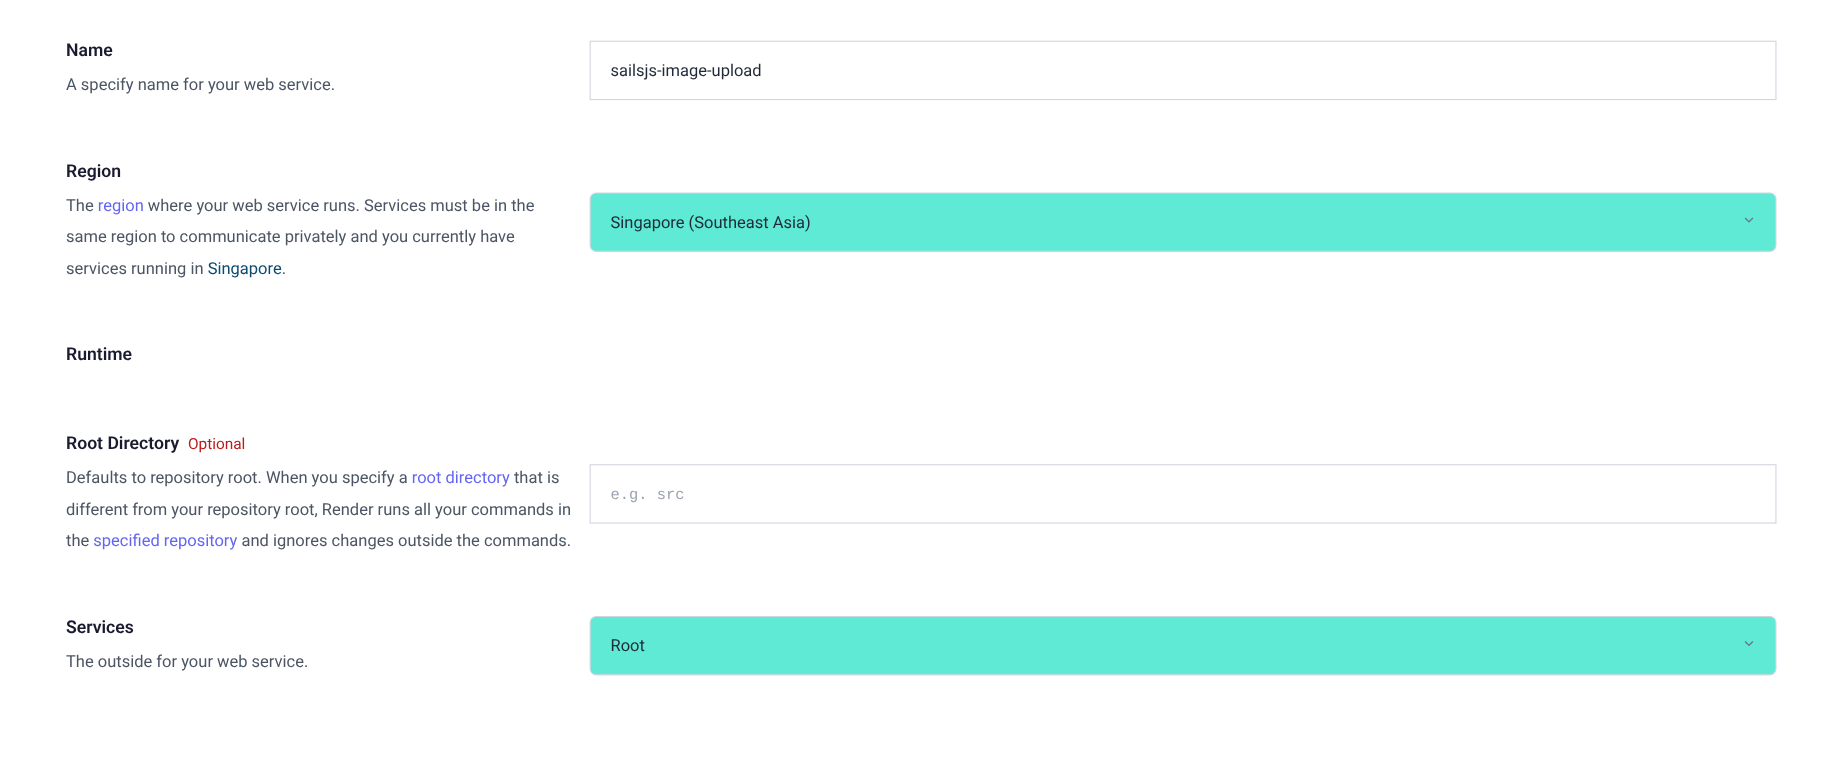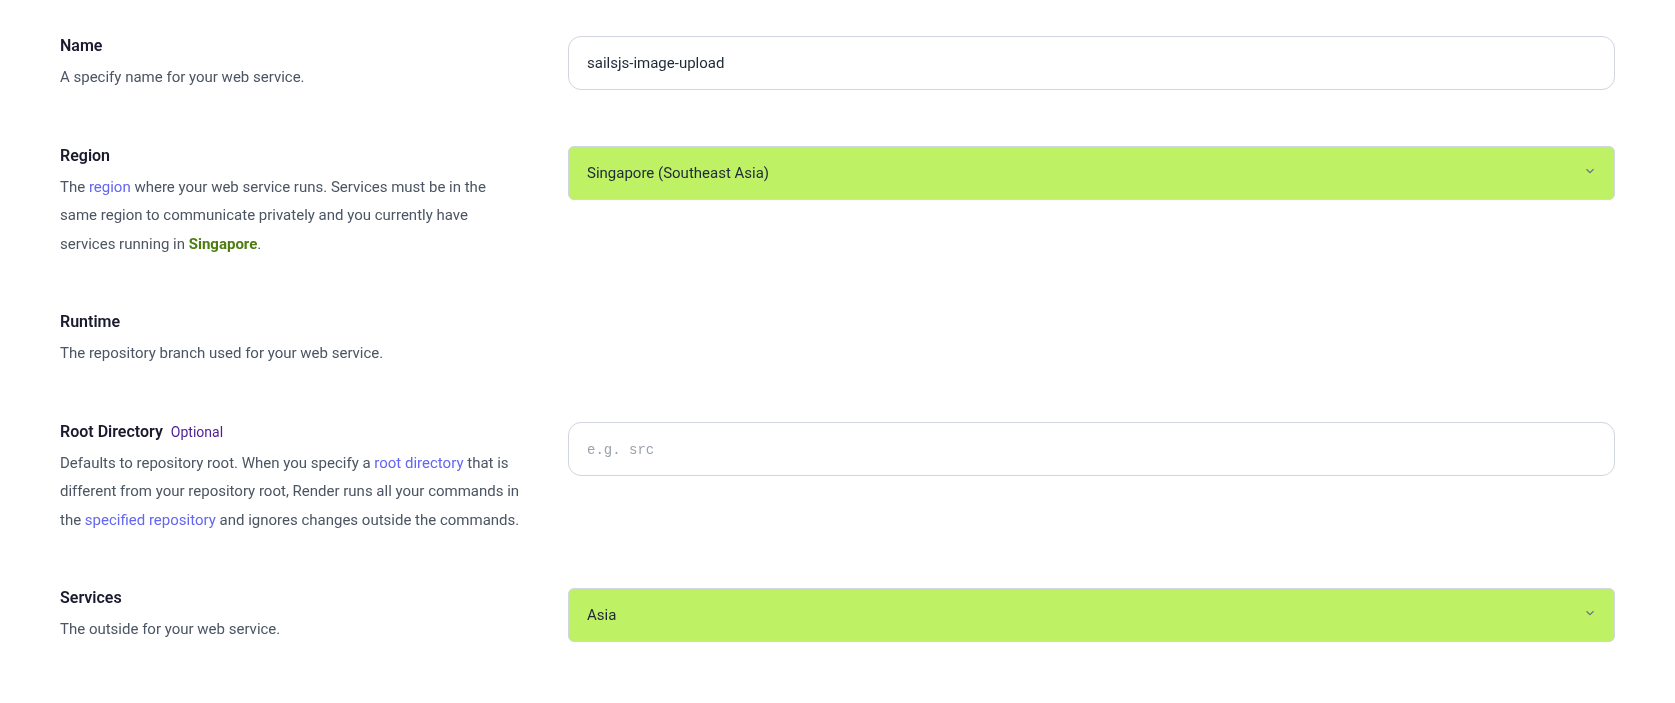--- a/index.html
+++ b/index.html
@@ -9,22 +9,22 @@
     }
     body {
       font-family: -apple-system, BlinkMacSystemFont, "Segoe UI", Roboto, Helvetica, Arial, sans-serif;
       background: #ffffff;
       color: #1e1e2e;
       padding: 36px 60px;
       font-size: 15px;
     }
     .form-row {
       display: flex;
-      align-items: flex-start;
-      gap: 48px;
+      align-items: center;
+      gap: 16px;
       margin-bottom: 54px;
     }
     .label-col {
       width: 460px;
       flex-shrink: 0;
     }
     .input-col {
       flex: 1;
       min-width: 0;
     }
@@ -33,41 +33,41 @@
       font-size: 16px;
       color: #1a1a2e;
       margin-bottom: 8px;
       display: flex;
       align-items: baseline;
       gap: 8px;
     }
     .optional-tag {
       font-weight: 400;
       font-size: 14px;
-      color: #4c1d95;
+      color: #b91c1c;
     }
     .field-desc {
       font-size: 15px;
       color: #4b5563;
       line-height: 1.9;
     }
     .field-desc a,
     .link {
       color: #6366f1;
       text-decoration: none;
     }
     .field-desc strong {
-      font-weight: 700;
-      color: #4d7c0f;
+      font-weight: 400;
+      color: #0c4a6e;
     }
     .text-input {
       width: 100%;
       height: 54px;
       border: 1px solid #d1d5e0;
-      border-radius: 13px;
+      border-radius: 0;
       padding: 0 18px;
       font-size: 15px;
       color: #1f2937;
       background: #fff;
       outline: none;
       font-family: inherit;
     }
     .text-input::placeholder {
       color: #9ca3af;
       font-family: "SFMono-Regular", Consolas, "Liberation Mono", Menlo, monospace;
@@ -78,21 +78,21 @@
       width: 100%;
     }
     .select-input {
       width: 100%;
       height: 54px;
       border: 1px solid #d1d5e0;
       border-radius: 6px;
       padding: 0 44px 0 18px;
       font-size: 15px;
       color: #1f2937;
-      background: #bef264;
+      background: #5eead4;
       outline: none;
       display: flex;
       align-items: center;
       cursor: pointer;
       user-select: none;
     }
     .chevron {
       position: absolute;
       right: 18px;
       top: 50%;
@@ -137,21 +137,20 @@
             <polyline points="6 9 12 15 18 9"></polyline>
           </svg>
       </span>
     </div>
   </div>
 </div>
 
 <div class="form-row">
   <div class="label-col">
     <div class="field-label">Runtime</div>
-    <div class="field-desc">The repository branch used for your web service.</div>
   </div>
 </div>
 
 <div class="form-row">
   <div class="label-col">
     <div class="field-label">
       <span>Root Directory</span>
       <span class="optional-tag">Optional</span>
     </div>
     <div class="field-desc">
@@ -164,21 +163,21 @@
 </div>
 
 <div class="form-row" style="margin-bottom:0">
   <div class="label-col">
     <div class="field-label">Services</div>
     <div class="field-desc">The outside for your web service.</div>
   </div>
   <div class="input-col">
     <div class="select-wrap">
       <div class="select-input">
-        <span>Asia</span>
+        <span>Root</span>
       </div>
       <span class="chevron">
         <svg viewBox="0 0 24 24">
             <polyline points="6 9 12 15 18 9"></polyline>
           </svg>
       </span>
     </div>
   </div>
 </div>
 

